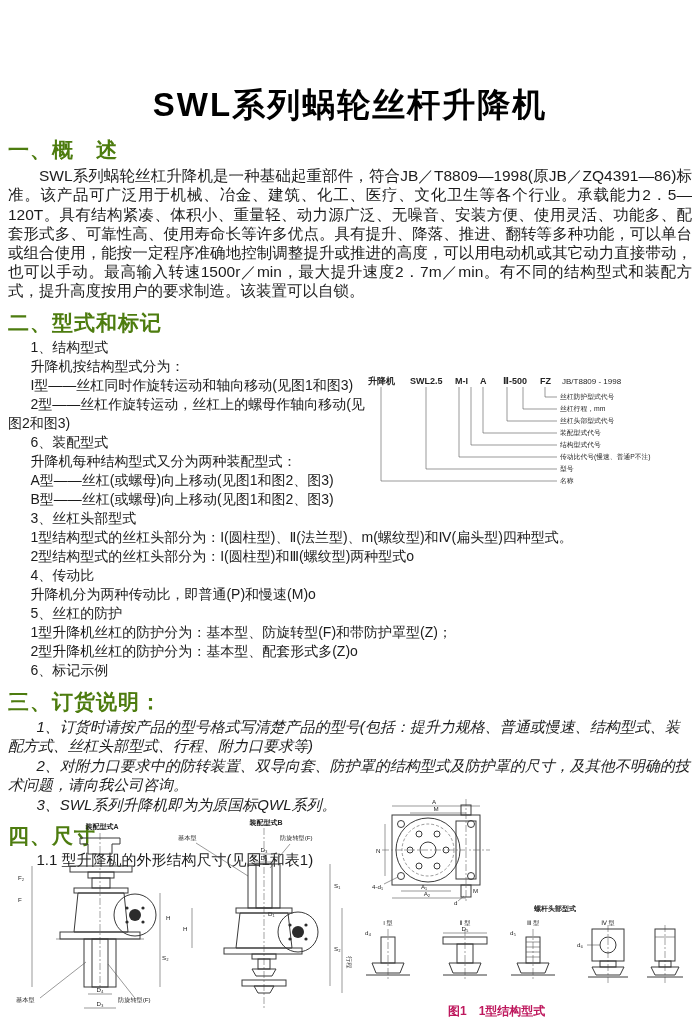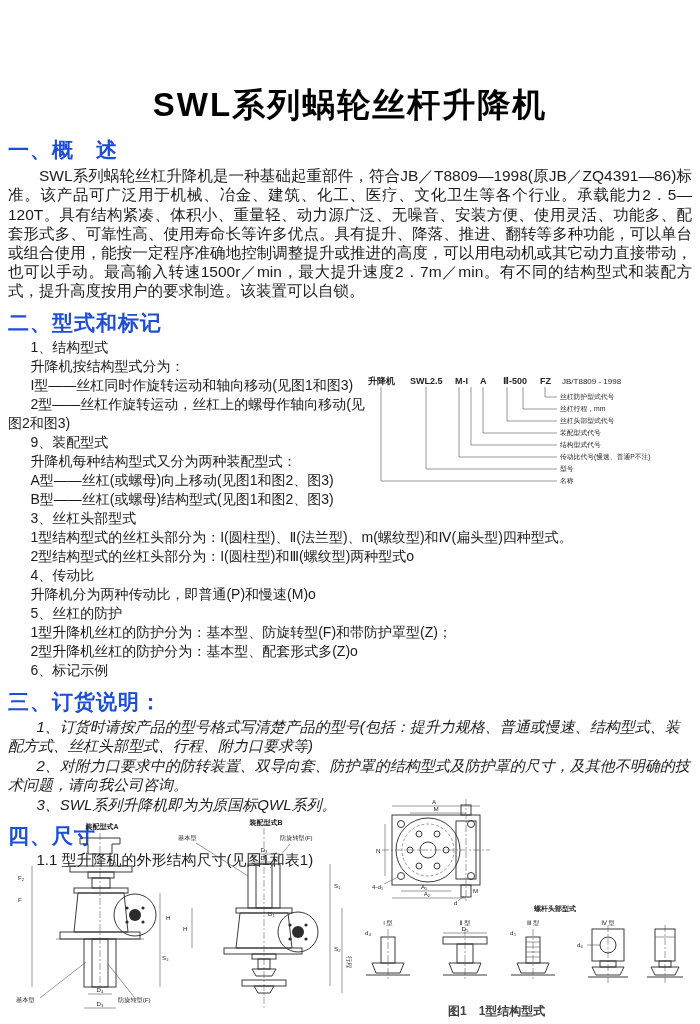--- a/index.html
+++ b/index.html
@@ -1,35 +1,35 @@
 <!DOCTYPE html>
 <html><head>
 <meta charset="utf-8">
 <style>
   html,body{margin:0;padding:0;background:#ffffff;}
   .page{position:relative;width:700px;height:1024px;background:#ffffff;box-sizing:border-box;
         padding:86px 8px 0;font-family:"Liberation Sans","DejaVu Sans",sans-serif;color:#1c1c1c;overflow:hidden;border-radius:7px;}
   h1.title{margin:0;text-align:center;font-size:33px;font-weight:900;letter-spacing:2px;line-height:1.15;color:#000;}
-  h2.h{margin:9px 0 2px;font-size:21px;font-weight:bold;line-height:1.2;letter-spacing:1px;color:#1d4ed8;}
+  h2.h{margin:9px 0 2px;font-size:21px;font-weight:bold;line-height:1.2;letter-spacing:1px;color:#4d7c0f;}
   h2.h.first{margin-top:13px;}
   .para{margin:4px 0 0;font-size:15.5px;line-height:1.24;text-align:justify;text-indent:2em;}
   .twocol{position:relative;margin-top:3px;}
   .leftcol{width:358px;}
   .ln{font-size:14px;line-height:1.36;text-indent:1.6em;}
   .fullcol .ln{text-indent:1.6em;}
   .ln2{font-size:15px;line-height:1.3;text-indent:1.9em;font-style:italic;}
   .sub{font-size:15px;margin-top:3px;text-indent:1.9em;}
   .desig{position:absolute;left:352px;top:26px;}
   .figure{position:absolute;left:0;top:795px;width:700px;height:229px;}
   .figure svg{position:absolute;}
   .svgA{left:14px;top:25px;}
   .svgB{left:178px;top:21px;}
   .svgT{left:372px;top:2px;}
   .svgH{left:355px;top:100px;}
-  .caption{position:absolute;left:448px;top:208px;font-size:12px;font-weight:bold;color:#404040;}
+  .caption{position:absolute;left:448px;top:208px;font-size:12px;font-weight:bold;color:#be185d;}
   svg text{font-family:"Liberation Sans","DejaVu Sans",sans-serif;fill:#252525;}
   svg .st{stroke:#3a3a3a;stroke-width:1;fill:none;}
   svg .thin{stroke:#555;stroke-width:0.6;fill:none;}
   svg .cl{stroke:#666;stroke-width:0.6;fill:none;stroke-dasharray:7 2 2 2;}
   svg .fillb{fill:#2c2c2c;stroke:none;}
   svg .t9{font-size:9px;font-weight:bold;}
   svg .t8{font-size:8px;}
   svg .t7{font-size:7px;font-weight:bold;}
   svg .t68{font-size:6.8px;}
   svg .t6{font-size:6.2px;}
@@ -46,24 +46,24 @@
   <p class="para">SWL系列蜗轮丝杠升降机是一种基础起重部件，符合JB／T8809—1998(原JB／ZQ4391—86)标准。该产品可广泛用于机械、冶金、建筑、化工、医疗、文化卫生等各个行业。承载能力2．5—120T。具有结构紧凑、体积小、重量轻、动力源广泛、无噪音、安装方便、使用灵活、功能多、配套形式多、可靠性高、使用寿命长等许多优点。具有提升、降落、推进、翻转等多种功能，可以单台或组合使用，能按一定程序准确地控制调整提升或推进的高度，可以用电动机或其它动力直接带动，也可以手动。最高输入转速1500r／min，最大提升速度2．7m／min。有不同的结构型式和装配方式，提升高度按用户的要求制造。该装置可以自锁。</p>
 
   <h2 class="h">二、型式和标记</h2>
 
   <div class="twocol">
     <div class="leftcol">
       <div class="ln">1、结构型式</div>
       <div class="ln">升降机按结构型式分为：</div>
       <div class="ln">I型——丝杠同时作旋转运动和轴向移动(见图1和图3)</div>
       <div class="ln">2型——丝杠作旋转运动，丝杠上的螺母作轴向移动(见图2和图3)</div>
-      <div class="ln">9、装配型式</div>
+      <div class="ln">6、装配型式</div>
       <div class="ln">升降机每种结构型式又分为两种装配型式：</div>
       <div class="ln">A型——丝杠(或螺母)向上移动(见图1和图2、图3)</div>
-      <div class="ln">B型——丝杠(或螺母)结构型式(见图1和图2、图3)</div>
+      <div class="ln">B型——丝杠(或螺母)向上移动(见图1和图2、图3)</div>
       <div class="ln">3、丝杠头部型式</div>
     </div>
 
     <svg class="desig" width="340" height="128" viewBox="0 0 340 128">
 
       <text class="t9" x="8" y="20">升降机</text>
       <text class="t9" x="50" y="20">SWL2.5</text>
       <text class="t9" x="95" y="20">M-I</text>
       <text class="t9" x="120" y="20">A</text>
       <text class="t9" x="143" y="20">Ⅱ-500</text>

